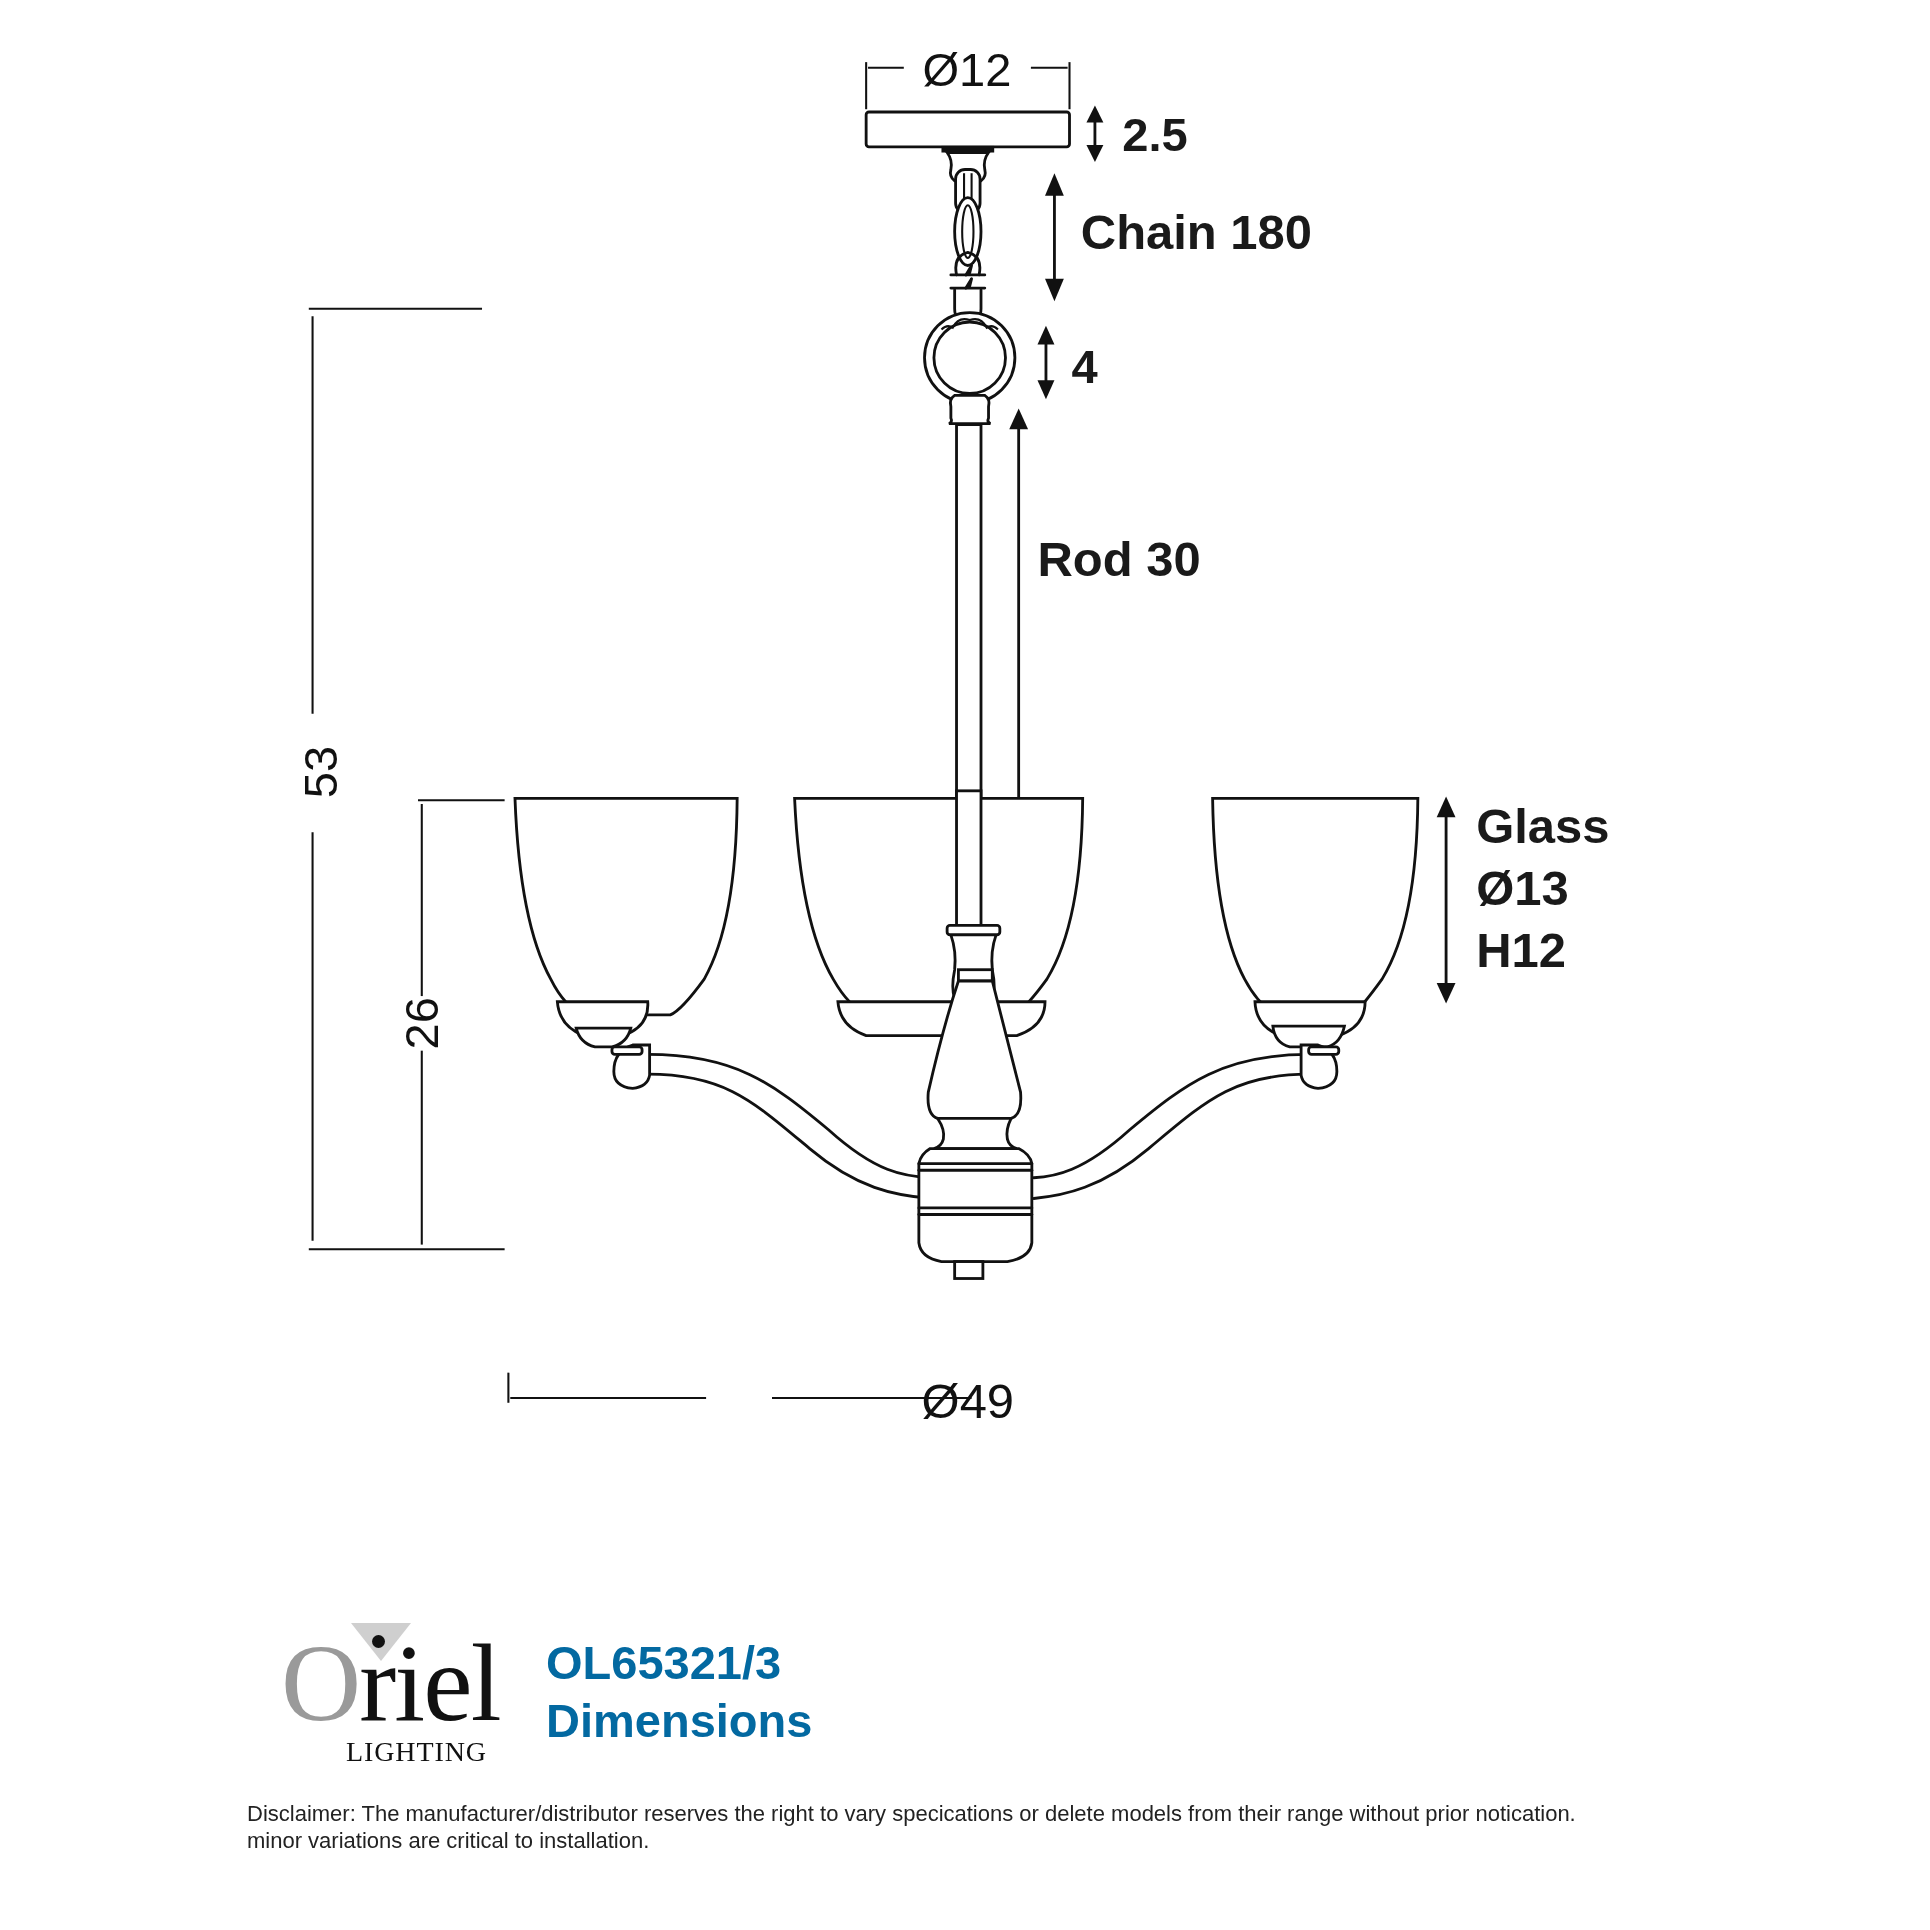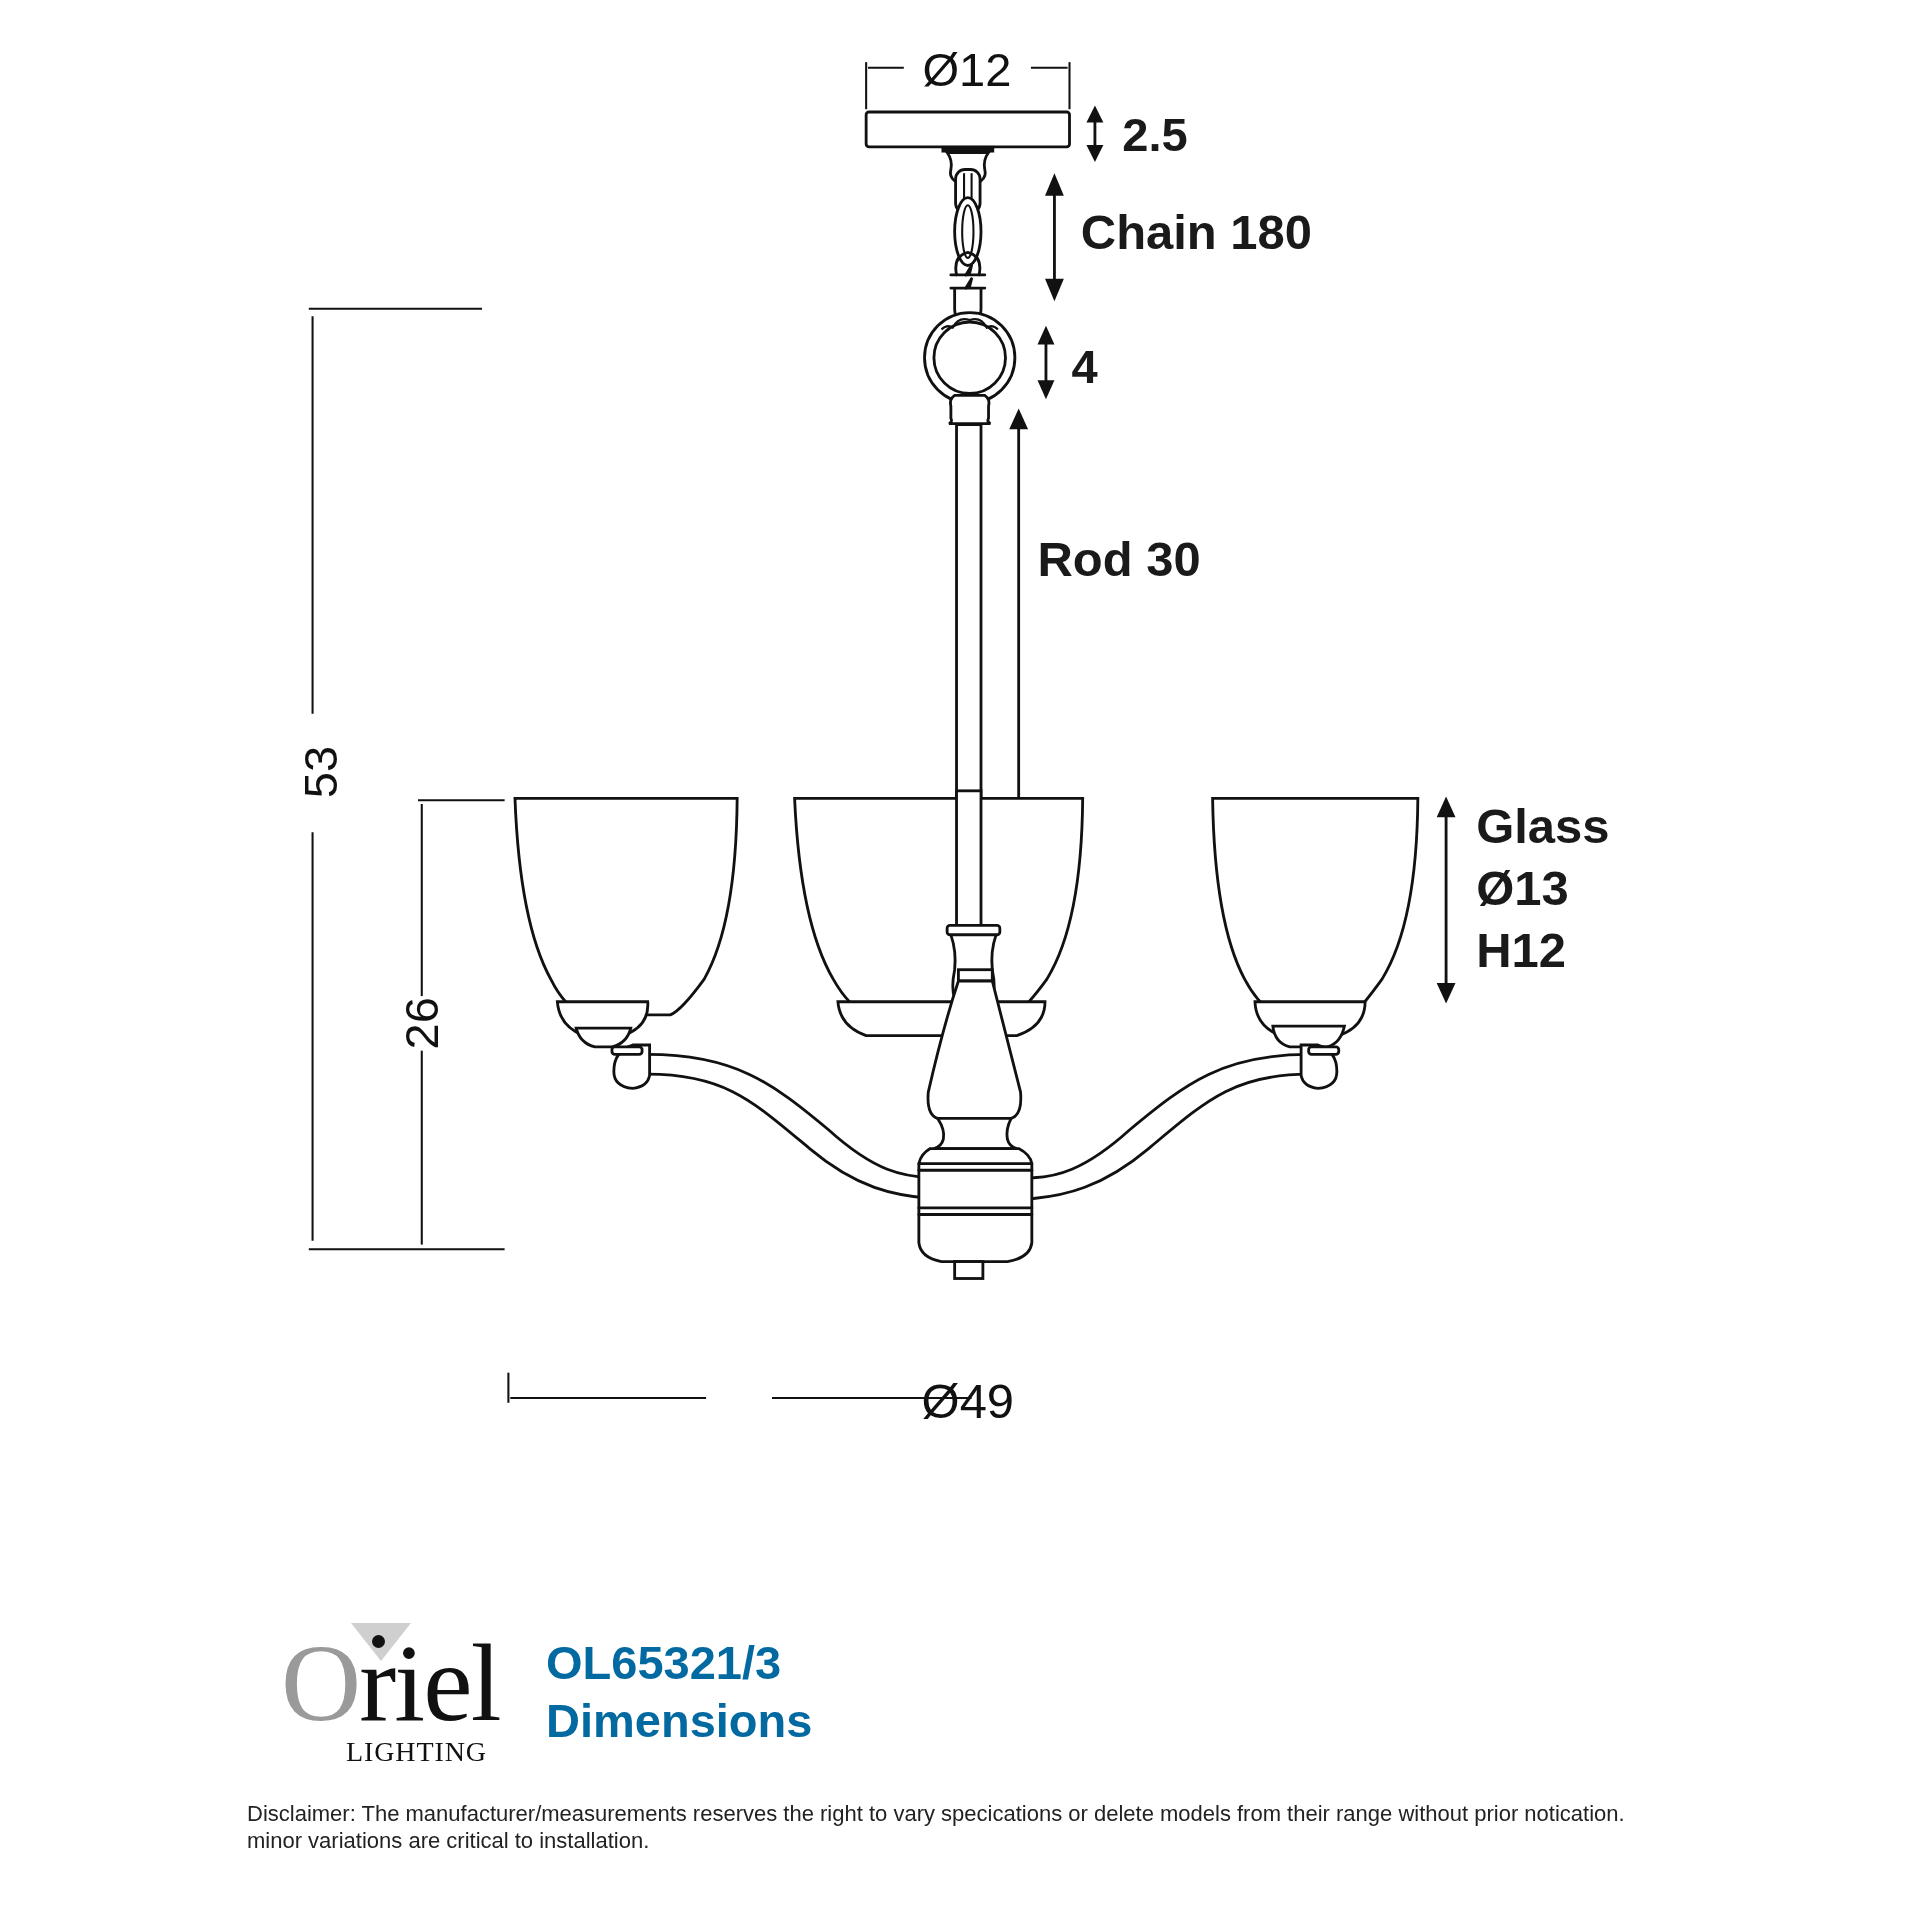--- a/index.html
+++ b/index.html
@@ -175,16 +175,16 @@
   </div>
   <div class="logo-sub">LIGHTING</div>
 </div>
 
 <div class="title-block">
   <div>OL65321/3</div>
   <div>Dimensions</div>
 </div>
 
 <div class="disclaimer">
-  <div>Disclaimer: The manufacturer/measurements reserves the right to vary specications or delete models from their range without prior notication.</div>
+  <div>Disclaimer: The manufacturer/distributor reserves the right to vary specications or delete models from their range without prior notication.</div>
   <div>minor variations are critical to installation.</div>
 </div>
 
 
 </body></html>

